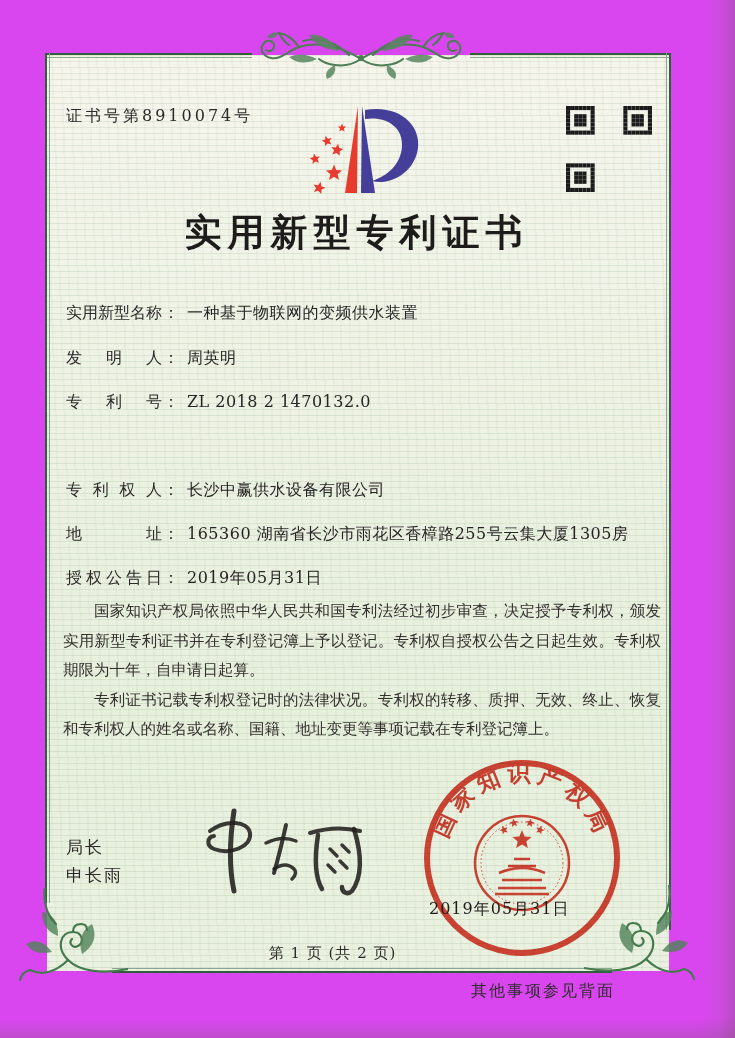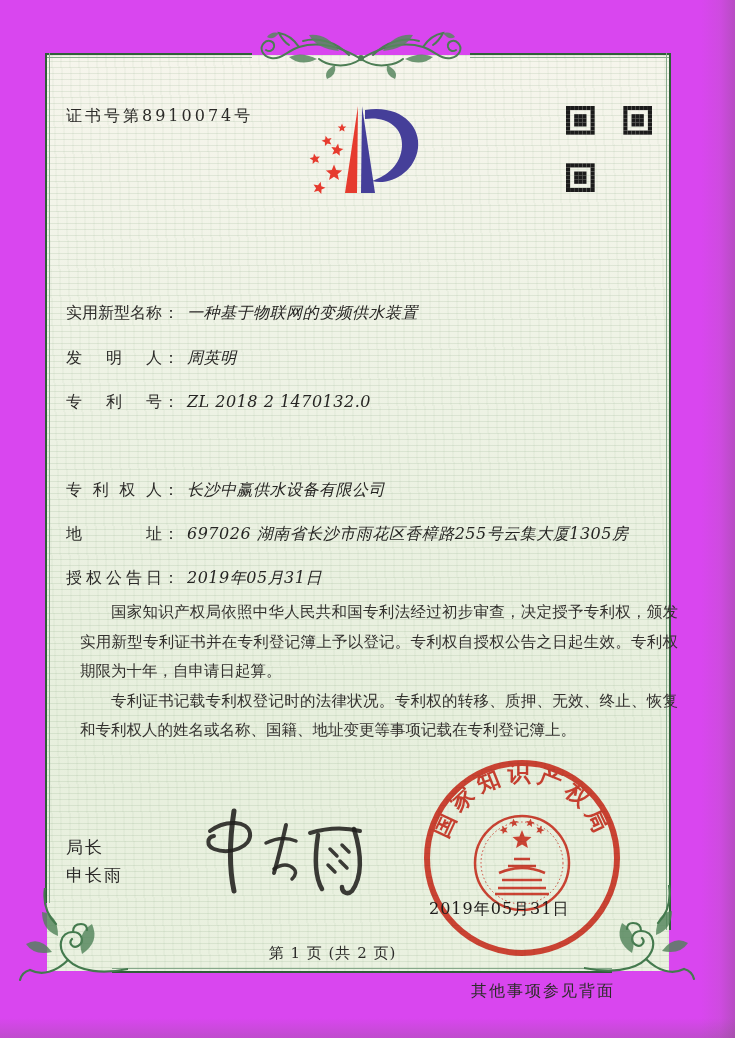--- a/index.html
+++ b/index.html
@@ -20,24 +20,24 @@
   .b-top{background:linear-gradient(to bottom,#2f5f39 0 2px,rgba(0,0,0,0) 2px 4px,#86a98b 4px 5px,rgba(0,0,0,0) 5px);}
   .b-bottom{background:linear-gradient(to bottom,rgba(0,0,0,0) 0 1px,#86a98b 1px 2px,rgba(0,0,0,0) 2px 4px,#2f5f39 4px 6px);}
   .b-left{background:linear-gradient(to right,#2f5f39 0 2px,rgba(0,0,0,0) 2px 4px,#86a98b 4px 5px,rgba(0,0,0,0) 5px);}
   .b-right{background:linear-gradient(to right,rgba(0,0,0,0) 0 1px,#86a98b 1px 2px,rgba(0,0,0,0) 2px 4px,#2f5f39 4px 6px);}
   .cert-no{left:66px;top:106px;font-size:16px;letter-spacing:3px;color:#2b2a28;}
   .title{left:45px;top:208px;width:623px;text-align:center;font-size:37px;font-weight:700;
          letter-spacing:6px;color:#1d1c1a;}
   .field-row{left:66px;width:600px;height:22px;font-size:16px;line-height:22px;white-space:nowrap;}
   .flabel{display:inline-block;width:96px;text-align:justify;text-align-last:justify;color:#2c2b29;vertical-align:top;}
   .fcolon{display:inline-block;margin:0 8px 0 1px;color:#2c2b29;}
-  .fvalue{color:#262523;letter-spacing:.5px;font-style:italic;}
+  .fvalue{color:#262523;letter-spacing:.5px;}
   .pair2{position:absolute;left:343px;top:0;}
   .flabel2{display:inline-block;width:88px;text-align:justify;text-align-last:justify;}
-  .paras{left:80px;top:598px;width:598px;font-size:15.5px;line-height:29.5px;text-align:justify;color:#34322f;}
+  .paras{left:63px;top:598px;width:598px;font-size:15.5px;line-height:29.5px;text-align:justify;color:#34322f;font-family:Liberation Mono, monospace;}
   .paras p{margin:0;text-indent:2em;}
   .signer{left:66px;font-size:17px;letter-spacing:2px;color:#2b2a28;}
   .seal-date{left:429px;top:899px;font-size:16px;letter-spacing:1px;color:#1e1d1b;z-index:6;}
   .page-num{left:45px;top:944px;width:575px;text-align:center;font-size:15px;letter-spacing:1px;color:#2d2c2a;}
   .back-note{left:45px;top:981px;width:570px;text-align:right;font-size:16px;letter-spacing:2px;color:#2d2c2a;}
   
   .os{fill:none;stroke:#4c7d54;stroke-width:2;stroke-linecap:round;}
   .of{fill:#57865f;opacity:.85;}
   .os2{fill:none;stroke:#447a4e;stroke-width:2.2;stroke-linecap:round;}
   .of2{fill:#4f8258;opacity:.8;}
@@ -216,35 +216,36 @@
         <rect x="0" y="80" width="4" height="4"></rect>
         <rect x="4" y="80" width="4" height="4"></rect>
         <rect x="8" y="80" width="4" height="4"></rect>
         <rect x="12" y="80" width="4" height="4"></rect>
         <rect x="16" y="80" width="4" height="4"></rect>
         <rect x="20" y="80" width="4" height="4"></rect>
         <rect x="24" y="80" width="4" height="4"></rect>
       </g>
   </svg>
 
+  <div class="abs title z4">实用新型专利证书</div>
 
   <div class="abs field-row z4" style="top:302px">
     <span class="flabel">实用新型名称</span><span class="fcolon">：</span><span class="fvalue">一种基于物联网的变频供水装置</span>
   </div>
   <div class="abs field-row z4" style="top:347px">
     <span class="flabel">发明人</span><span class="fcolon">：</span><span class="fvalue">周英明</span>
   </div>
   <div class="abs field-row z4" style="top:391px">
     <span class="flabel">专利号</span><span class="fcolon">：</span><span class="fvalue">ZL 2018 2 1470132.0</span>
   </div>
   <div class="abs field-row z4" style="top:479px">
     <span class="flabel">专利权人</span><span class="fcolon">：</span><span class="fvalue">长沙中赢供水设备有限公司</span>
   </div>
   <div class="abs field-row z4" style="top:523px">
-    <span class="flabel">地址</span><span class="fcolon">：</span><span class="fvalue">697026 湖南省长沙市雨花区香樟路255号云集大厦1305房</span>
+    <span class="flabel">地址</span><span class="fcolon">：</span><span class="fvalue">165360 湖南省长沙市雨花区香樟路255号云集大厦1305房</span>
   </div>
   <div class="abs field-row z4" style="top:567px">
     <span class="flabel">授权公告日</span><span class="fcolon">：</span><span class="fvalue">2019年05月31日</span>
   </div>
 
   <div class="abs paras z4">
     <p>国家知识产权局依照中华人民共和国专利法经过初步审查，决定授予专利权，颁发实用新型专利证书并在专利登记簿上予以登记。专利权自授权公告之日起生效。专利权期限为十年，自申请日起算。</p>
     <p>专利证书记载专利权登记时的法律状况。专利权的转移、质押、无效、终止、恢复和专利权人的姓名或名称、国籍、地址变更等事项记载在专利登记簿上。</p>
   </div>
 

